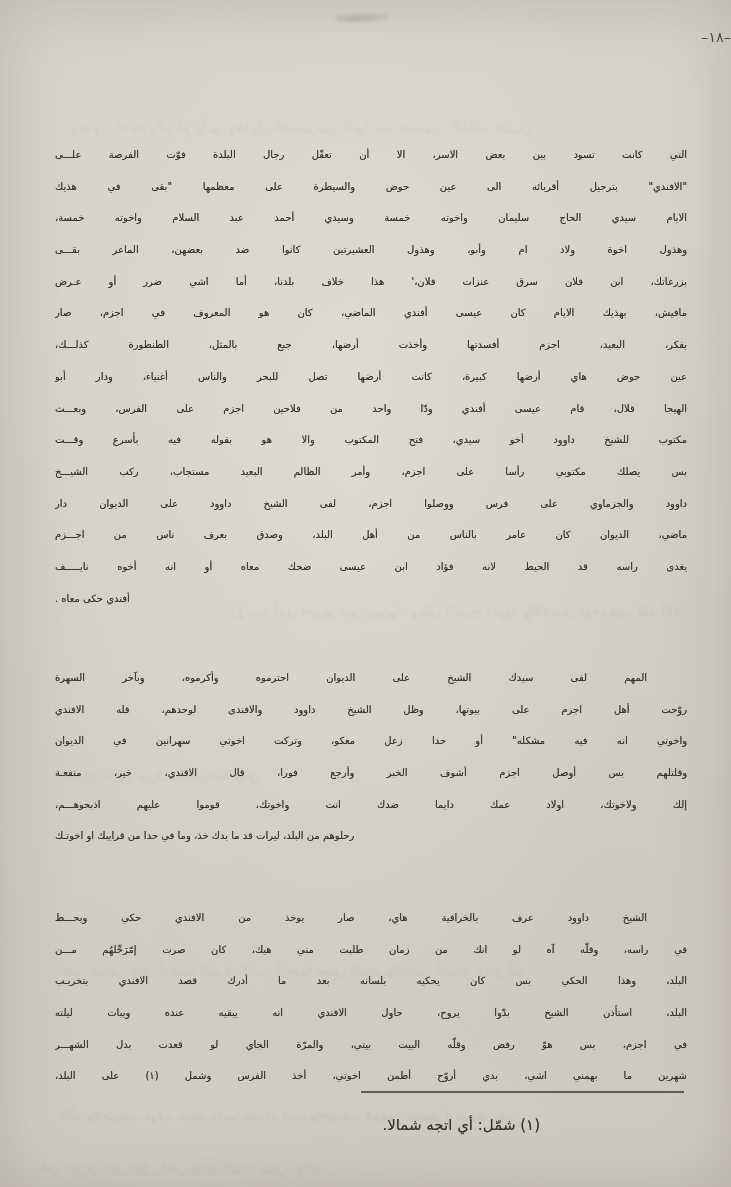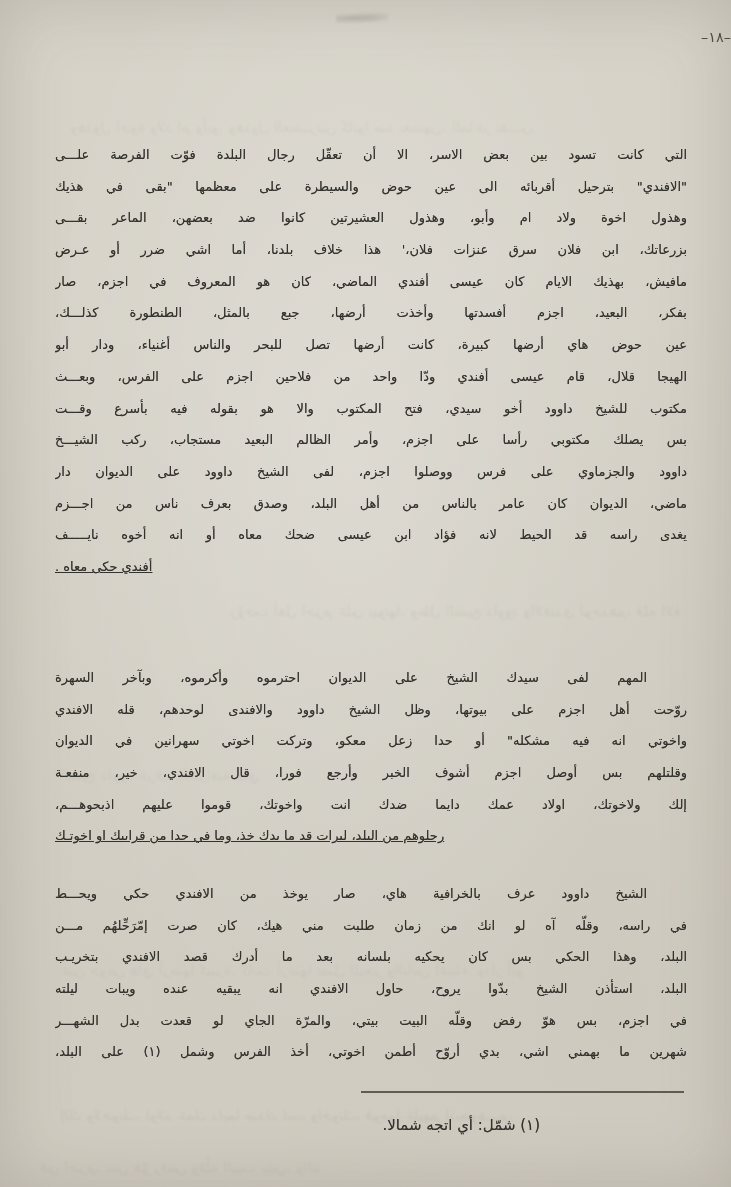--- a/index.html
+++ b/index.html
@@ -37,43 +37,42 @@
     background:
       radial-gradient(ellipse at 25% 50%, rgba(110,105,95,0.45), rgba(110,105,95,0) 60%),
       radial-gradient(ellipse at 70% 40%, rgba(110,105,95,0.35), rgba(110,105,95,0) 55%);
     filter: blur(1.2px);
     opacity: 0.55;
   }
   .para {
     position: absolute;
     left: 55px; width: 632px;
     direction: rtl;
-    font-size: 13px;
+    font-size: 10px;
     color: var(--ink);
     text-shadow: 0 0 0.4px rgba(40,38,34,0.55);
   }
   .para .line {
     height: 31.7px;
     line-height: 31.7px;
     text-align: justify;
     text-align-last: justify;
     overflow: hidden;
     white-space: nowrap;
   }
   .para.left-last .line:last-child {
     text-align: left;
     text-align-last: left;
-    text-decoration: underline;
   }
   .para.indent-first .line:first-child {
     text-indent: 40px;
   }
   .p1 { top: 139px; }
   .p2 { top: 622px; margin-top: 40px; }
-  .p3 { top: 878px; }
+  .p3 { top: 902px; }
   .foot-rule {
     position: absolute;
     top: 1091px; left: 361px;
     width: 323px; height: 2px;
     background: var(--rule);
     opacity: 0.85;
   }
   .footnote {
     position: absolute;
     top: 1116px; right: 191px;
@@ -114,20 +113,21 @@
   <div class="ghost g1">وهذول اخوة ولاد ام وأبو، وهذول العشيرتين كانوا ضد بعضهن، الماعر بقـــى</div>
   <div class="ghost g2">روّحت أهل اجزم على بيوتها، وظل الشيخ داوود والافندى لوحدهم، قله الافندي</div>
   <div class="ghost g3">الشيخ داوود عرف بالخرافية هاي، صار يوخذ من الافندي حكي ويحـــط</div>
   <div class="ghost g4">عين حوض هاي أرضها كبيرة، كانت أرضها تصل للبحر والناس أغنياء، ودار أبو</div>
   <div class="ghost g5">إلك ولاخوتك،  اولاد عمك دايما ضدك انت واخوتك، قوموا عليهم اذبحوهـــم،</div>
   <div class="ghost g6">في اجزم، بس هوّ رفض وقلّه البيت بيتي، والمرّة الجاي لو قعدت بدل الشهـــر</div>
 
   <div class="para p1 left-last">
       <div class="line">التي كانت تسود بين بعض الاسر، الا أن تعقّل رجال البلدة فوّت الفرصة علـــى</div>
       <div class="line">"الافندي" بترحيل أقربائه الى عين حوض والسيطرة على معظمها "بقى في هذيك</div>
+      <div class="line">الايام سيدي الحاج سليمان واخوته خمسة وسيدي أحمد عبد السلام واخوته خمسة،</div>
       <div class="line">وهذول اخوة ولاد ام وأبو، وهذول العشيرتين كانوا ضد بعضهن، الماعر بقـــى</div>
       <div class="line">بزرعاتك، ابن فلان سرق عنزات فلان،' هذا خلاف بلدنا، أما اشي ضرر أو عـرض</div>
       <div class="line">مافيش، بهذيك الايام كان عيسى أفندي الماضي، كان هو المعروف في اجزم، صار</div>
       <div class="line">بفكر، البعيد، اجزم أفسدتها وأخذت أرضها، جبع بالمثل، الطنطورة كذلـــك،</div>
       <div class="line">عين حوض هاي أرضها كبيرة، كانت أرضها تصل للبحر والناس أغنياء، ودار أبو</div>
       <div class="line">الهيجا قلال، قام عيسى أفندي ودّا واحد من فلاحين اجزم على الفرس، وبعـــث</div>
       <div class="line">مكتوب للشيخ داوود أخو سيدي، فتح المكتوب والا هو بقوله فيه بأسرع وقـــت</div>
       <div class="line">بس يصلك مكتوبي رأسا على اجزم، وأمر الظالم البعيد مستجاب، ركب الشيـــخ</div>
       <div class="line">داوود والجزماوي على فرس ووصلوا اجزم، لفى الشيخ داوود على الديوان دار</div>
       <div class="line">ماضي، الديوان كان عامر بالناس من أهل البلد، وصدق بعرف ناس من اجـــزم</div>

